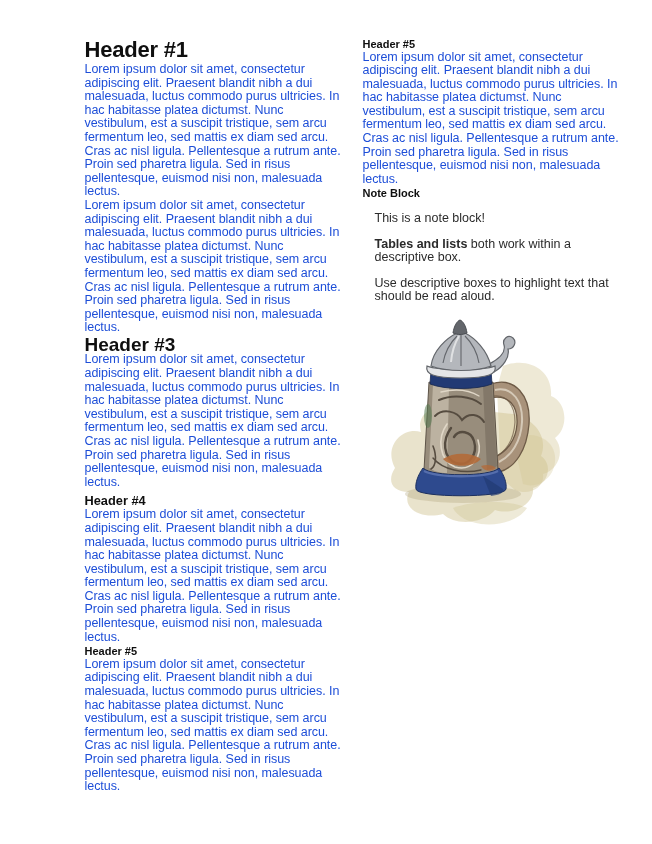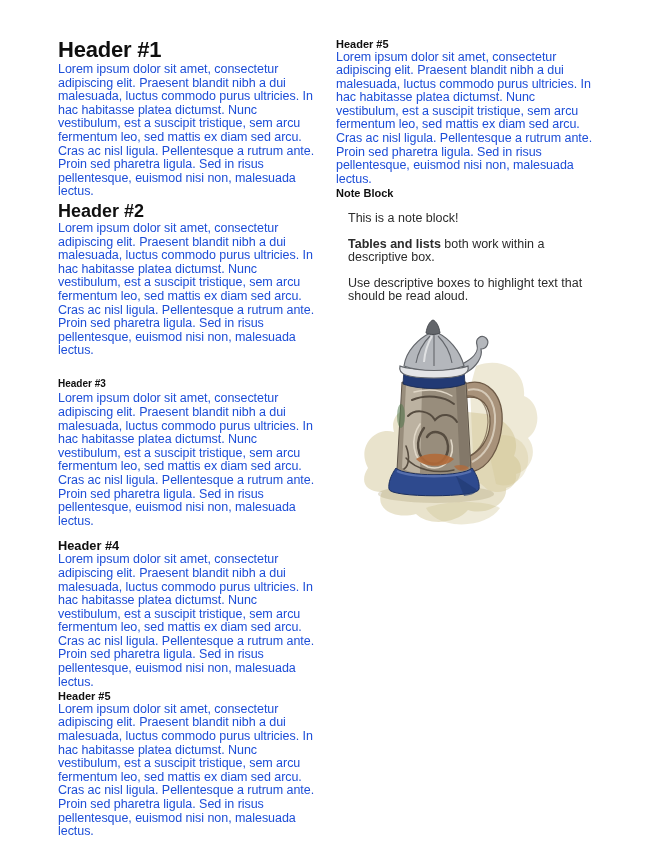--- a/index.html
+++ b/index.html
@@ -9,51 +9,51 @@
     background: #ffffff;
     font-family: "Liberation Sans", sans-serif;
     color: #262626;
     overflow: hidden;
   }
   .page {
     display: flex;
     padding: 37px 0 0 58px;
     gap: 15px;
     box-sizing: border-box;
+    justify-content: center;
   }
   .col { width: 263px; flex: 0 0 263px; }
   p.body-text {
     margin: 0;
     font-size: 12.5px;
     line-height: 13.6px;
     letter-spacing: -0.05px;
     color: #1d4ed8;
   }
   h1, h2, h3, h4, h5 { margin: 0; color: #0f0f0f; font-weight: bold; }
   h1 { font-size: 22px;   line-height: 26px; letter-spacing: -0.2px; }
   h2 { font-size: 18px;   line-height: 21px; margin-top: 2px; }
-  h3 { font-size: 10px;   line-height: 16.5px; margin-top: 18px; }
-  h4 { font-size: 12.8px; line-height: 14px; margin-top: 11px; }
+  h3 { font-size: 19px;   line-height: 16.5px; margin-top: 2px; }
+  h4 { font-size: 12.8px; line-height: 14px; margin-top: 5px; }
   h5 { font-size: 11px; line-height: 12.5px; margin-top: 1px; }
   .note-line { margin: 12px; font-size: 12.5px; line-height: 13.6px; color: #2b2b2b; }
   .inline-bold { font-weight: bold; }
   figure.stein { margin: 14px 0 0 0; width: 263px; }
   svg { display: block; }
 </style>
 </head>
 <body>
 
 <div class="page">
 
   <div class="col">
 
     <h1>Header #1</h1>
     <p class="body-text">Lorem ipsum dolor sit amet, consectetur adipiscing elit. Praesent blandit nibh a dui malesuada, luctus commodo purus ultricies. In hac habitasse platea dictumst. Nunc vestibulum, est a suscipit tristique, sem arcu fermentum leo, sed mattis ex diam sed arcu. Cras ac nisl ligula. Pellentesque a rutrum ante. Proin sed pharetra ligula. Sed in risus pellentesque, euismod nisi non, malesuada lectus.</p>
 
-    <h2>Header #2</h2>
     <p class="body-text">Lorem ipsum dolor sit amet, consectetur adipiscing elit. Praesent blandit nibh a dui malesuada, luctus commodo purus ultricies. In hac habitasse platea dictumst. Nunc vestibulum, est a suscipit tristique, sem arcu fermentum leo, sed mattis ex diam sed arcu. Cras ac nisl ligula. Pellentesque a rutrum ante. Proin sed pharetra ligula. Sed in risus pellentesque, euismod nisi non, malesuada lectus.</p>
 
     <h3>Header #3</h3>
     <p class="body-text">Lorem ipsum dolor sit amet, consectetur adipiscing elit. Praesent blandit nibh a dui malesuada, luctus commodo purus ultricies. In hac habitasse platea dictumst. Nunc vestibulum, est a suscipit tristique, sem arcu fermentum leo, sed mattis ex diam sed arcu. Cras ac nisl ligula. Pellentesque a rutrum ante. Proin sed pharetra ligula. Sed in risus pellentesque, euismod nisi non, malesuada lectus.</p>
 
     <h4>Header #4</h4>
     <p class="body-text">Lorem ipsum dolor sit amet, consectetur adipiscing elit. Praesent blandit nibh a dui malesuada, luctus commodo purus ultricies. In hac habitasse platea dictumst. Nunc vestibulum, est a suscipit tristique, sem arcu fermentum leo, sed mattis ex diam sed arcu. Cras ac nisl ligula. Pellentesque a rutrum ante. Proin sed pharetra ligula. Sed in risus pellentesque, euismod nisi non, malesuada lectus.</p>
 
     <h5>Header #5</h5>
     <p class="body-text">Lorem ipsum dolor sit amet, consectetur adipiscing elit. Praesent blandit nibh a dui malesuada, luctus commodo purus ultricies. In hac habitasse platea dictumst. Nunc vestibulum, est a suscipit tristique, sem arcu fermentum leo, sed mattis ex diam sed arcu. Cras ac nisl ligula. Pellentesque a rutrum ante. Proin sed pharetra ligula. Sed in risus pellentesque, euismod nisi non, malesuada lectus.</p>

